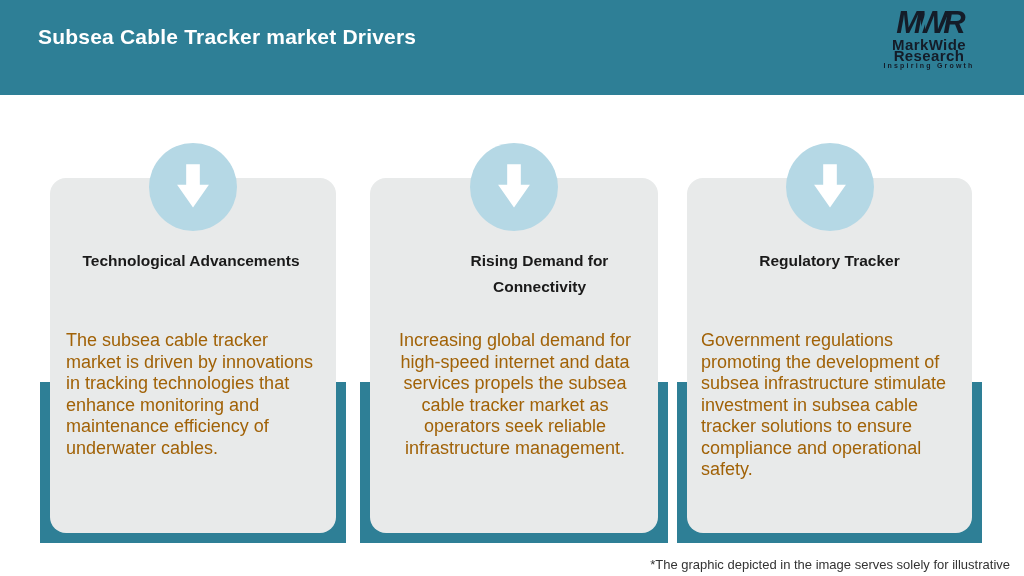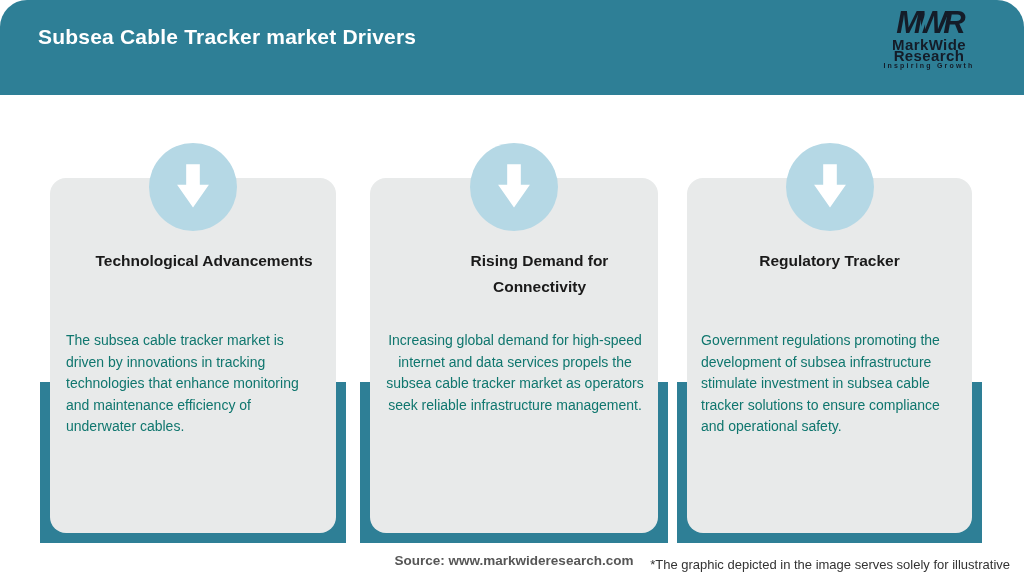--- a/index.html
+++ b/index.html
@@ -5,21 +5,20 @@
   * { margin: 0; padding: 0; box-sizing: border-box; }
   html, body { background: #ffffff; }
   body { font-family: "Liberation Sans", sans-serif; }
 
   .canvas {
     position: relative;
     width: 1024px;
     height: 576px;
     background: #ffffff;
     overflow: hidden;
-    border-radius: 27px;
   }
 
   
   .header {
     position: absolute;
     left: 0; top: 0;
     width: 1024px; height: 95px;
     background: #2e7f96;
   }
   .header-title {
@@ -101,31 +100,31 @@
     font-size: 15.5px;
     font-weight: bold;
     line-height: 26px;
     color: #1a1a1a;
   }
   .card-title .inner { max-width: 230px; margin: 0 auto; }
   .card-body {
     position: absolute;
     top: 330px;
     z-index: 4;
-    font-size: 14px;
+    font-size: 18px;
     line-height: 21.5px;
-    color: #0f766e;
+    color: #a16207;
     text-align: left;
   }
 
   
   .c1 .shadow { left: 40px;  width: 306px; }
   .c1 .card   { left: 50px;  width: 286px; }
   .c1 .circle { left: 149px; }
-  .c1 .card-title { left: 61px;  width: 286px; }
+  .c1 .card-title { left: 48px;  width: 286px; }
   .c1 .card-body  { left: 66px;  width: 258px; }
 
   
   .c2 .shadow { left: 360px; width: 308px; }
   .c2 .card   { left: 370px; width: 288px; }
   .c2 .circle { left: 470px; }
   .c2 .card-title { left: 370px; width: 339px; }
   .c2 .card-body  { left: 382px; width: 266px; text-align: center; }
 
   
@@ -209,16 +208,15 @@
       <svg width="46" height="50" viewBox="0 0 40 44" aria-hidden="true">
         <path d="M14 2 h12 v18 h8 L20 40 L6 20 h8 Z" fill="#ffffff"></path>
       </svg>
     </div>
     <div class="card-title">
       <div class="inner">Regulatory Tracker</div>
     </div>
     <div class="card-body">Government regulations promoting the development of subsea infrastructure stimulate investment in subsea cable tracker solutions to ensure compliance and operational safety.</div>
   </div>
 
-  <div class="source-line">Source: www.markwideresearch.com</div>
   <div class="disclaimer">*The graphic depicted in the image serves solely for illustrative purposes</div>
 
 </div>
 
 </body></html>

